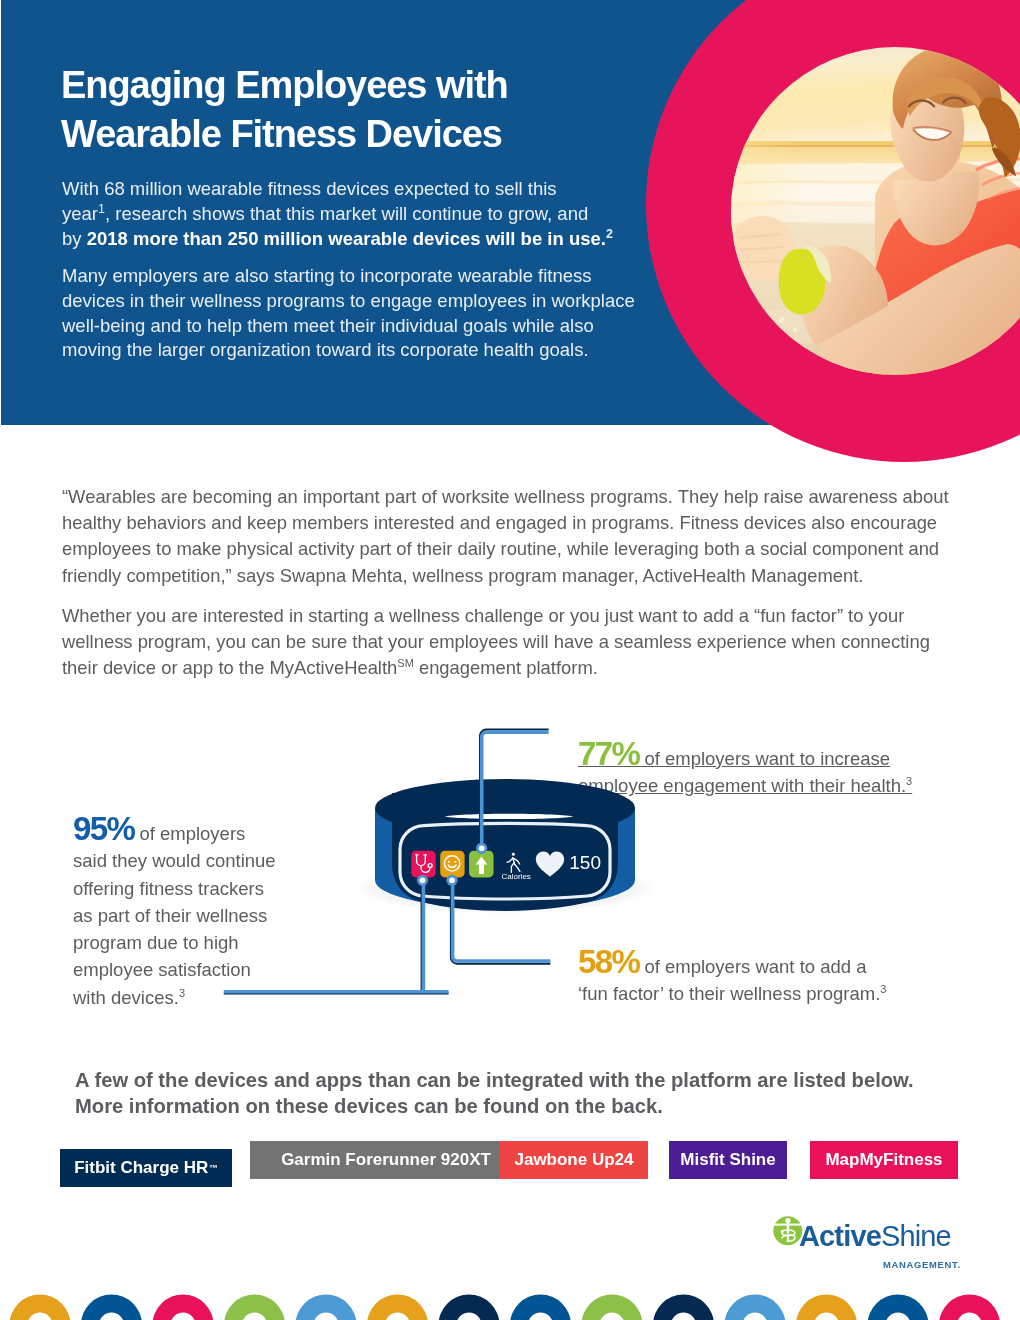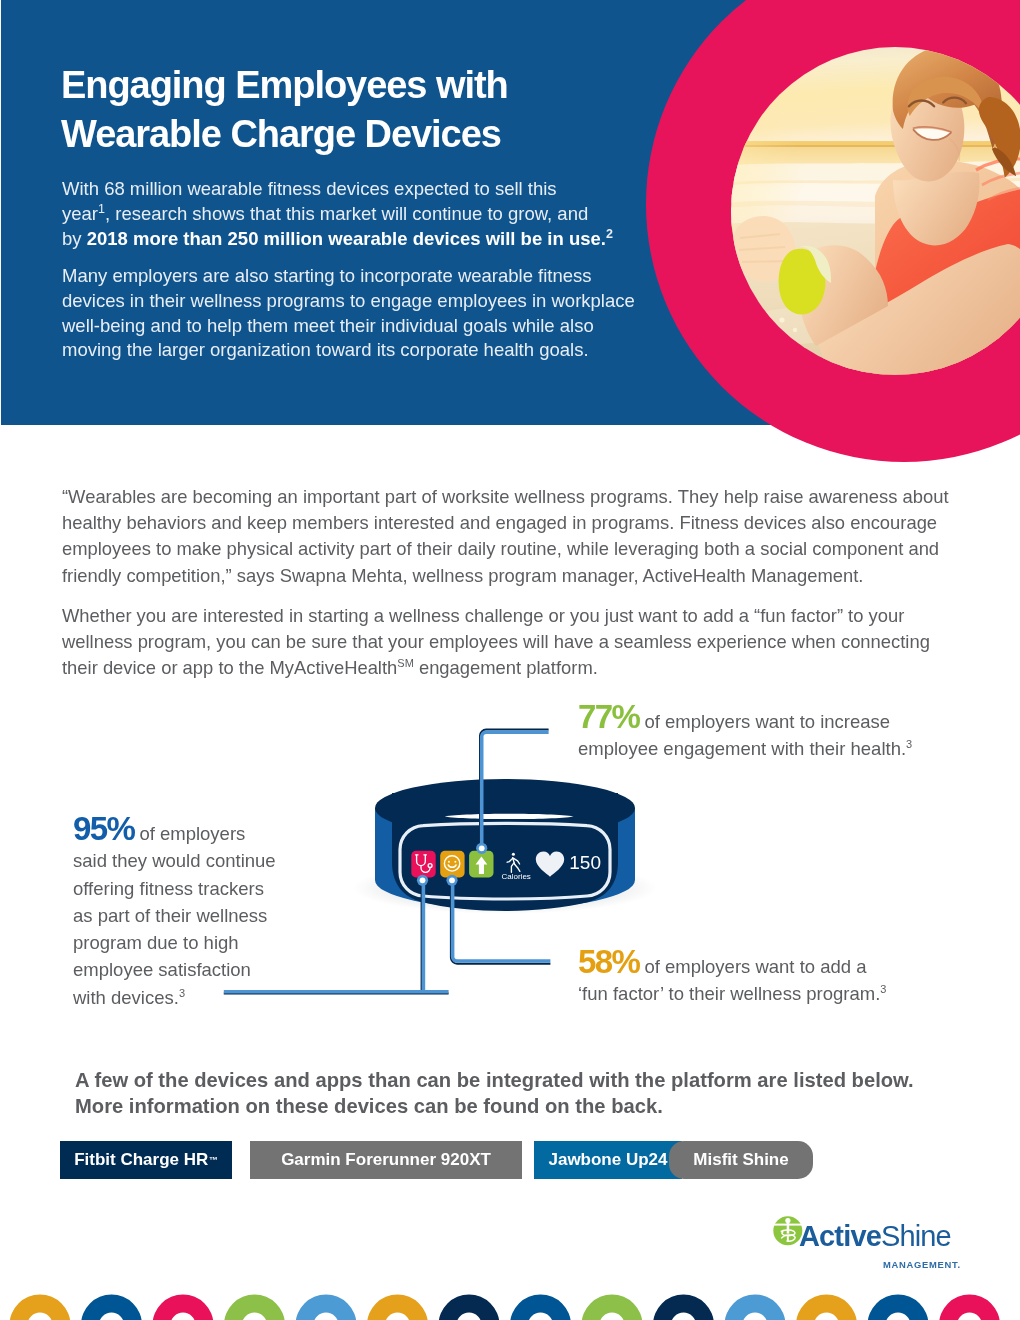--- a/index.html
+++ b/index.html
@@ -21,21 +21,21 @@
   
   .body-p{position:absolute;left:62px;color:#5c5d60;font-size:18.4px;line-height:26.2px;margin:0;}
   .body-p sup{font-size:11px;vertical-align:super;line-height:0;}
   #body-p1{top:484px;}
   #body-p2{top:603px;}
 
   
   .callout{position:absolute;color:#5c5d60;font-size:18.5px;line-height:27.3px;}
   .callout .pct{font-weight:700;font-size:33px;letter-spacing:-1.6px;}
   .callout sup{font-size:11px;vertical-align:super;line-height:0;}
-  #co-77{left:578px;top:703px;}
+  #co-77{left:578px;top:740px;text-decoration:underline;}
   #co-77 .pct{color:#8bc03f;}
   #co-95{left:73px;top:815px;}
   #co-95 .pct{color:#135eaa;}
   #co-58{left:578px;top:948px;}
   #co-58 .pct{color:#e5a011;}
 
   
   .devices-intro{position:absolute;left:75px;top:1068px;color:#5c5d60;
       font-size:20.2px;font-weight:700;line-height:25.8px;}
   .chip-row{position:absolute;left:0;top:1141px;width:1020px;height:38px;}
@@ -170,21 +170,21 @@
           <path d="M903 155 c 14 17 36 17 49 4" stroke="#c07a55" stroke-width="2.4" fill="none" stroke-linecap="round"></path>
           <path d="M902 153 c 15 -4 36 -1 51 5" stroke="#bf6a4c" stroke-width="2" fill="none" opacity="0.7"></path>
 
           <path d="M950 166 c 9 8 15 19 13 30" stroke="#e0ab83" stroke-width="2" fill="none" opacity="0.45"></path>
         </g>
       </g>
     </svg>
 
     <div class="hero-title" data-name="hero-title">
       <div data-name="hero-title-line1">Engaging Employees with</div>
-      <div data-name="hero-title-line2">Wearable Charge Devices</div>
+      <div data-name="hero-title-line2">Wearable Fitness Devices</div>
     </div>
 
     <p class="hero-p" id="hero-p1" data-name="hero-paragraph-1"><span data-name="hero-p1-line1">With 68 million wearable fitness devices expected to sell this</span><br><span data-name="hero-p1-line2a">year</span><sup data-name="hero-p1-footnote-1">1</sup><span data-name="hero-p1-line2b">, research shows that this market will continue to grow, and</span><br><span data-name="hero-p1-line3a">by </span><b data-name="hero-p1-bold">2018 more than 250 million wearable devices will be in use.</b><sup data-name="hero-p1-footnote-2">2</sup></p>
 
     <p class="hero-p" id="hero-p2" data-name="hero-paragraph-2"><span data-name="hero-p2-line1">Many employers are also starting to incorporate wearable fitness</span><br><span data-name="hero-p2-line2">devices in their wellness programs to engage employees in workplace</span><br><span data-name="hero-p2-line3">well-being and to help them meet their individual goals while also</span><br><span data-name="hero-p2-line4">moving the larger organization toward its corporate health goals.</span></p>
   </div>
 
   <p class="body-p" id="body-p1" data-name="quote-paragraph"><span data-name="quote-line1">“Wearables are becoming an important part of worksite wellness programs. They help raise awareness about</span><br><span data-name="quote-line2">healthy behaviors and keep members interested and engaged in programs. Fitness devices also encourage</span><br><span data-name="quote-line3">employees to make physical activity part of their daily routine, while leveraging both a social component and</span><br><span data-name="quote-line4">friendly competition,” says Swapna Mehta, wellness program manager, ActiveHealth Management.</span></p>
   <p class="body-p" id="body-p2" data-name="platform-paragraph"><span data-name="platform-line1">Whether you are interested in starting a wellness challenge or you just want to add a “fun factor” to your</span><br><span data-name="platform-line2">wellness program, you can be sure that your employees will have a seamless experience when connecting</span><br><span data-name="platform-line3a">their device or app to the MyActiveHealth</span><sup data-name="platform-sup">SM</sup><span data-name="platform-line3b"> engagement platform.</span></p>
 
@@ -268,32 +268,35 @@
       <circle cx="452.0" cy="880.3" r="5.6" fill="#4d94d4" data-name="connector-dot-58"></circle>
       <circle cx="452.0" cy="880.3" r="2.9" fill="#ffffff" data-name="connector-dot-58-center"></circle>
     </g>
   </svg>
 
   <div class="devices-intro" data-name="devices-intro">
     <div data-name="devices-intro-line1">A few of the devices and apps than can be integrated with the platform are listed below.</div>
     <div data-name="devices-intro-line2">More information on these devices can be found on the back.</div>
   </div>
   <div class="chip-row" id="chip-row" data-name="device-chip-row">
-      <div class="chip" data-name="device-chip-0" style="left: 60px; width: 172px; background: rgb(0, 43, 82);">
+      <div class="chip" data-name="device-chip-0" style="left: 60px; width: 172px; background: rgb(0, 43, 82); margin-top: 8px;">
         <span data-name="device-chip-label">Fitbit Charge HR</span>
         <sup data-name="device-chip-trademark">™</sup>
       </div>
       <div class="chip" data-name="device-chip-1" style="left: 250px; width: 272px; background: #737373;">
         <span data-name="device-chip-label">Garmin Forerunner 920XT</span>
       </div>
-      <div class="chip" data-name="device-chip-2" style="left: 500px; width: 148px; background: #0369a1; margin-left: 34px;">
+      <div class="chip" data-name="device-chip-2" style="left: 500px; width: 148px; background: #ef4444;">
         <span data-name="device-chip-label">Jawbone Up24</span>
       </div>
-      <div class="chip" data-name="device-chip-3" style="left: 669px; width: 144px; background: #737373; border-radius: 15px;">
+      <div class="chip" data-name="device-chip-3" style="left: 669px; width: 118px; background: #4c1d95;">
         <span data-name="device-chip-label">Misfit Shine</span>
+      </div>
+      <div class="chip" data-name="device-chip-4" style="left: 810px; width: 148px; background: rgb(232, 17, 90);">
+        <span data-name="device-chip-label">MapMyFitness</span>
       </div>
     </div>
 
   <div class="logo" data-name="activehealth-logo">
     <svg width="30" height="30" viewBox="0 0 30 30" style="position:absolute;left:1px;top:2px;" data-name="activehealth-logo-mark">
       <defs>
         <mask id="ahMask">
           <rect x="0" y="0" width="30" height="30" fill="#000"></rect>
           <circle cx="14.8" cy="14.8" r="14.5" fill="#fff"></circle>
 

